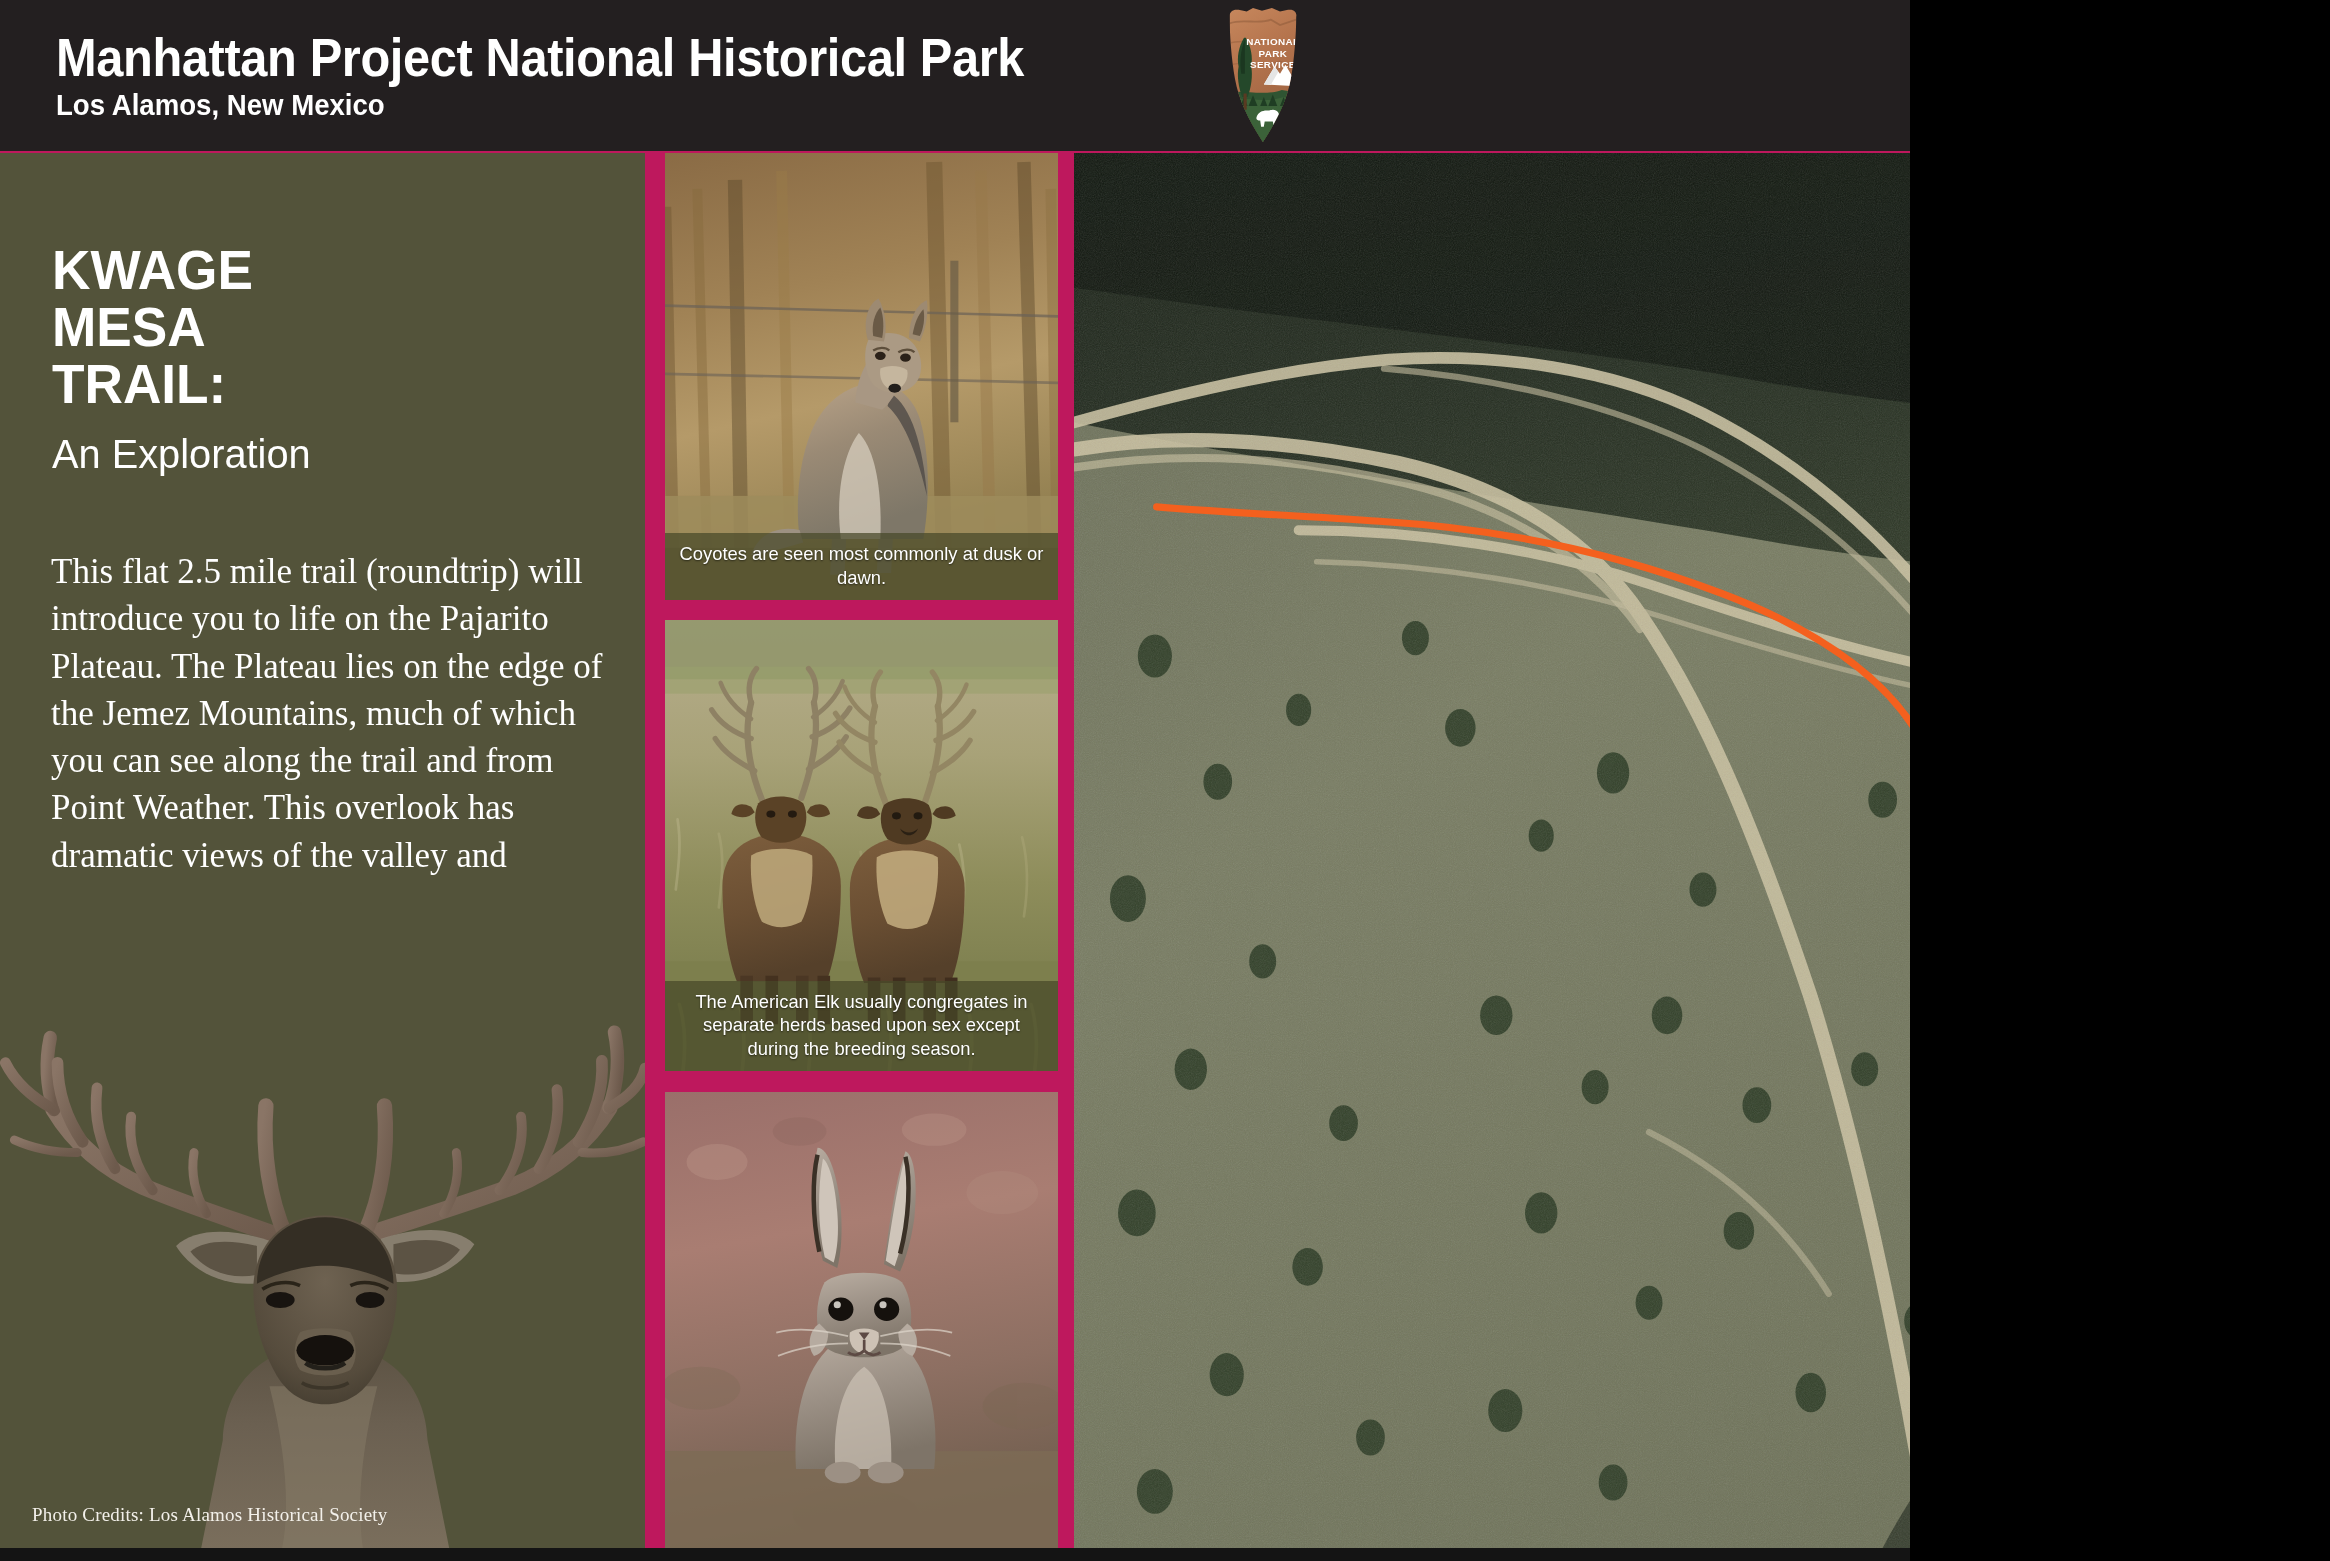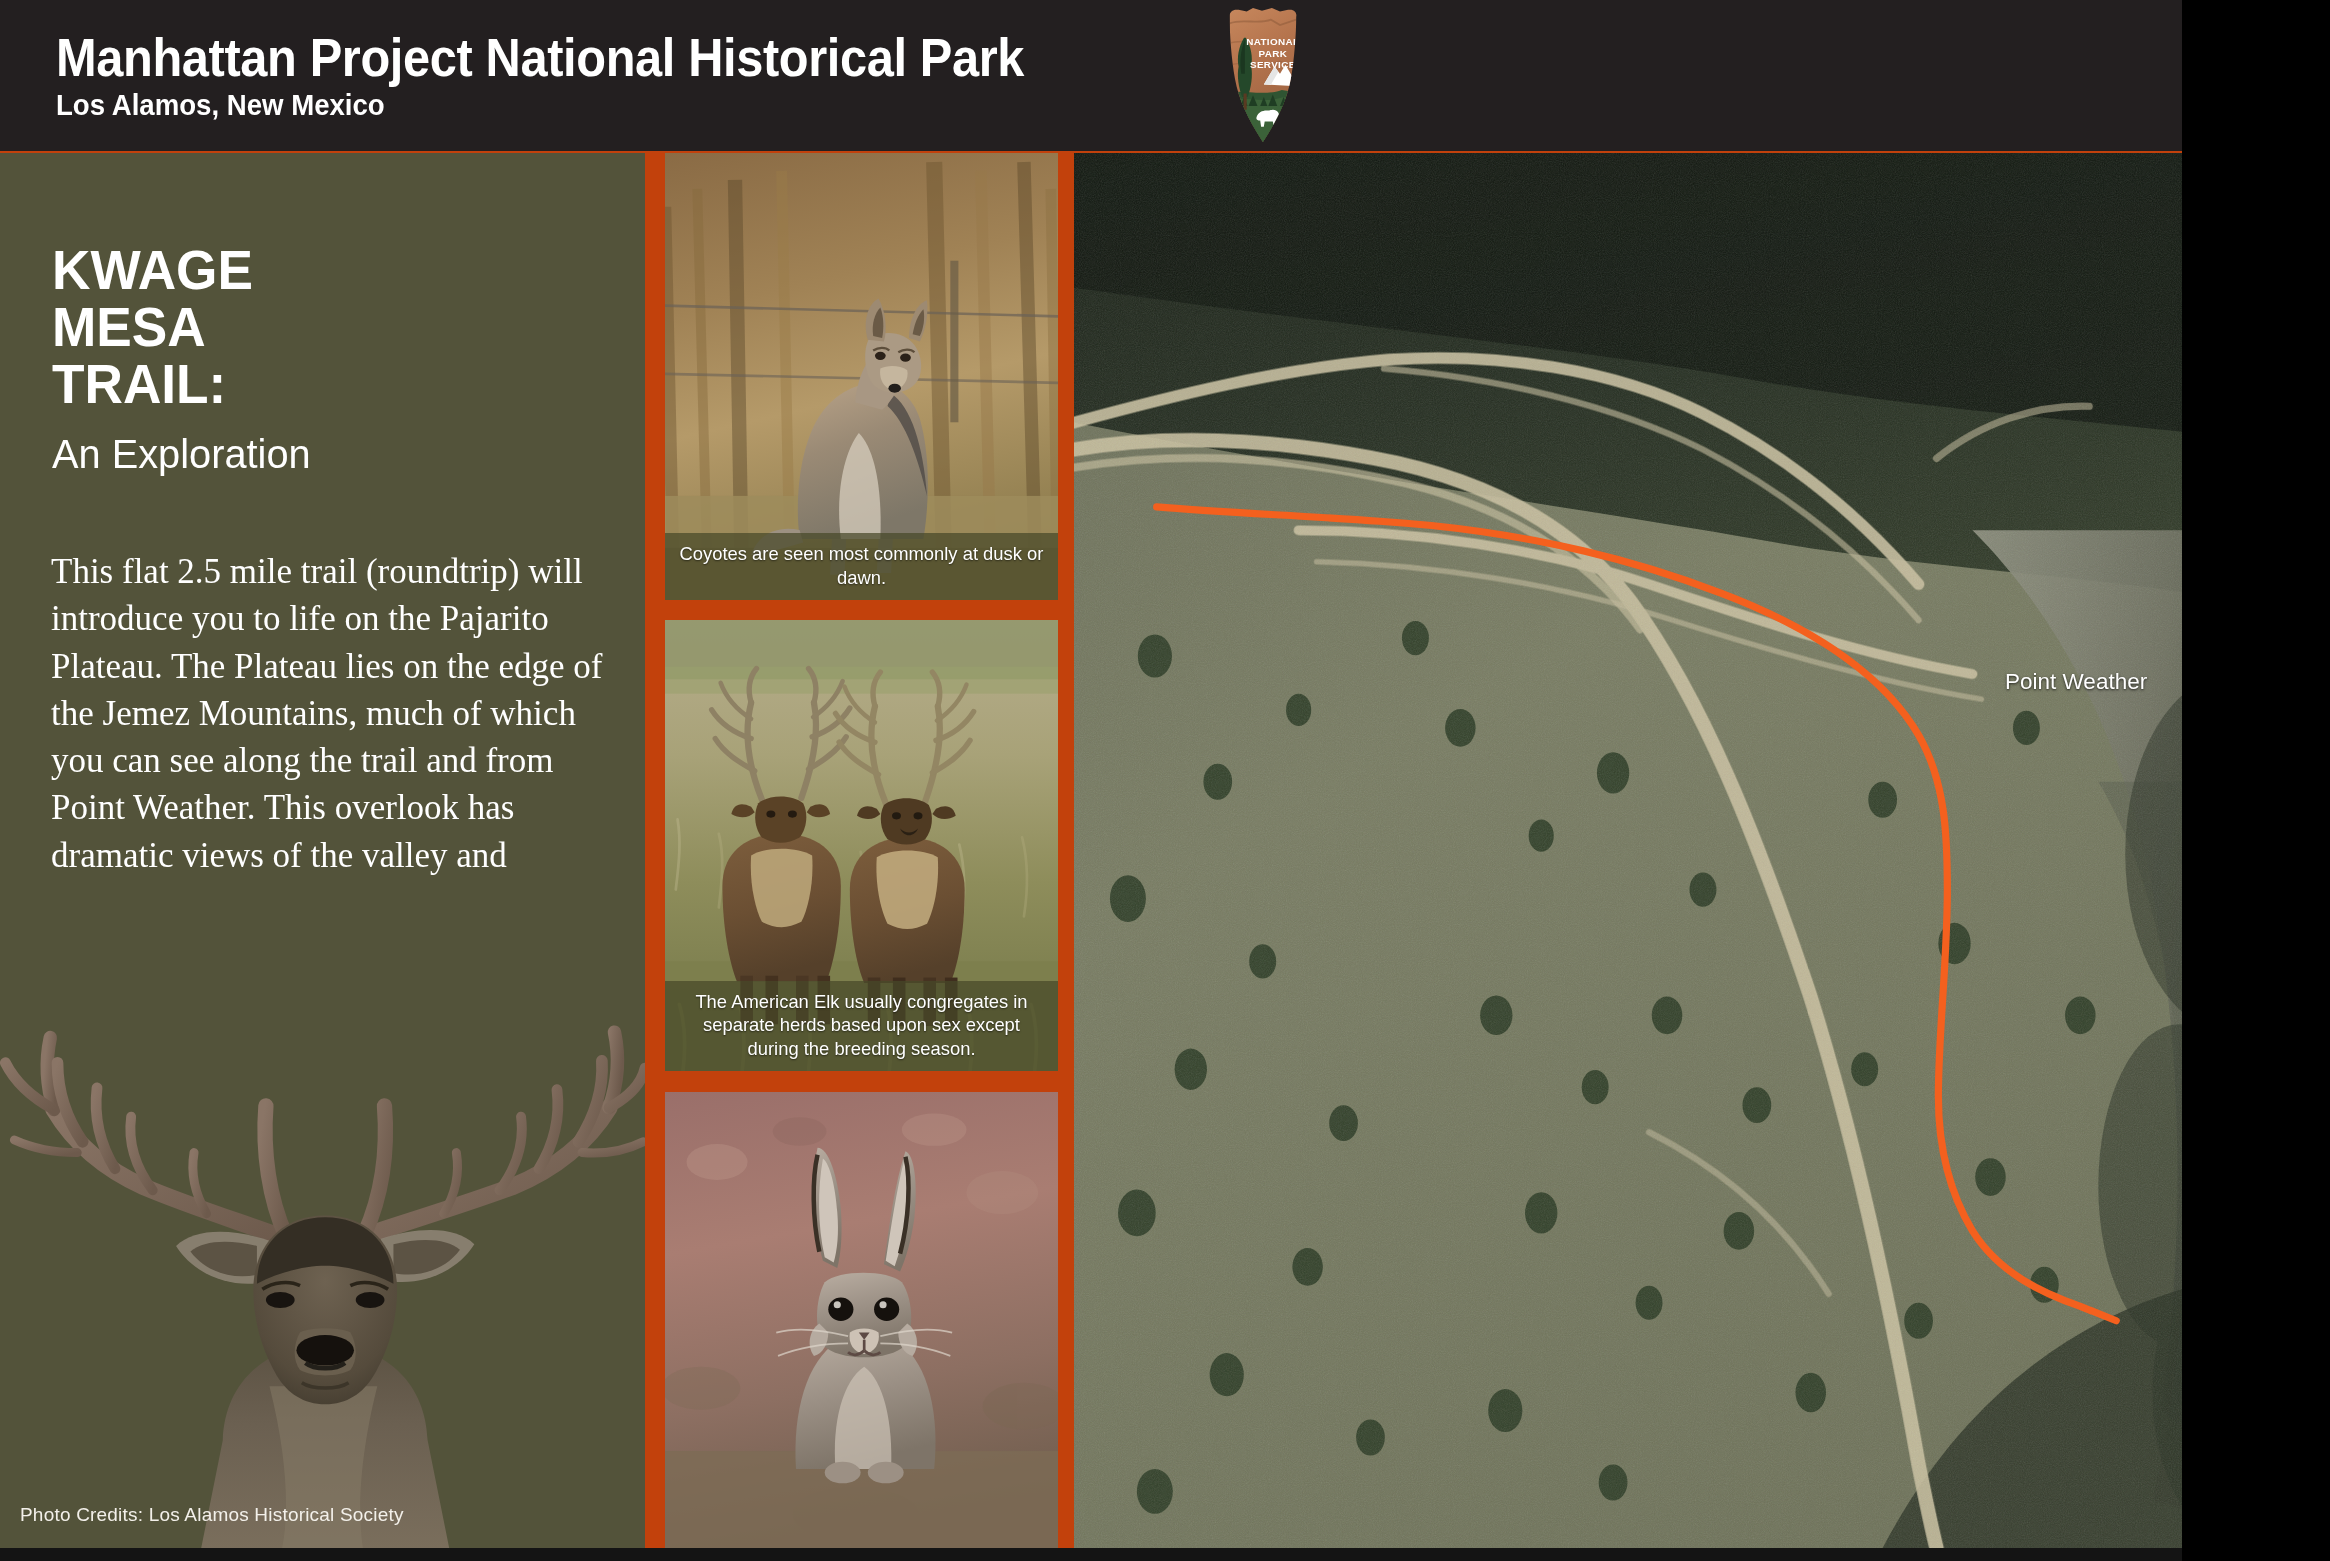--- a/index.html
+++ b/index.html
@@ -5,23 +5,23 @@
   html, body {
     margin: 0;
     padding: 0;
     background: #000;
   }
   body {
     font-family: "Liberation Sans", sans-serif;
   }
   #poster {
     position: relative;
-    width: 2182px;
+    width: 1910px;
     height: 1561px;
-    background: #c2410c;
+    background: #be185d;
     overflow: hidden;
   }
 
   
   .header {
     position: absolute;
     left: 0; top: 0;
     width: 2330px; height: 151px;
     background: #231f20;
   }
@@ -89,23 +89,23 @@
     position: absolute;
     left: 51px; top: 395px;
     width: 557px;
     color: #ffffff;
     font-family: "Liberation Serif", serif;
     font-size: 35px;
     line-height: 1.35;
   }
   .photo-credit {
     position: absolute;
-    left: 20px; bottom: 21.6px;
+    left: 32px; bottom: 21.6px;
     color: #f3f0ea;
-    font-family: Liberation Sans, sans-serif;
+    font-family: Liberation Serif, serif;
     font-size: 19px;
     letter-spacing: 0.2px;
     z-index: 6;
   }
 
   
   .deer-wrap {
     position: absolute;
     left: 0; bottom: 0;
     width: 645px; height: 665px;

